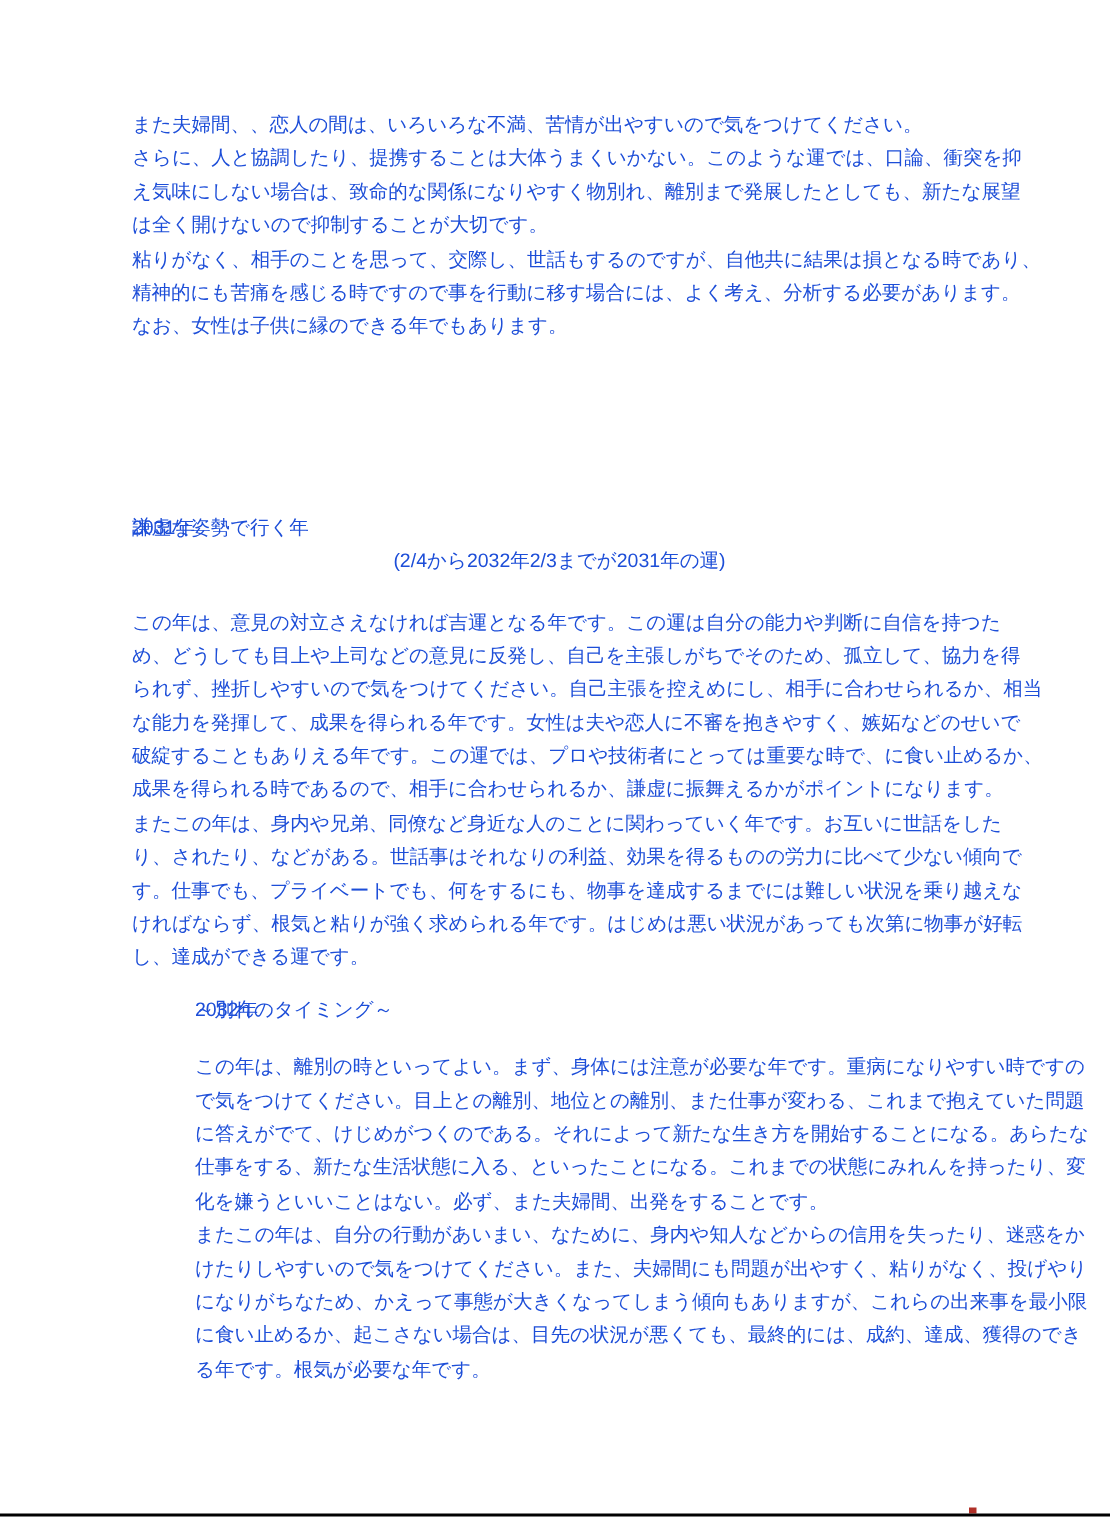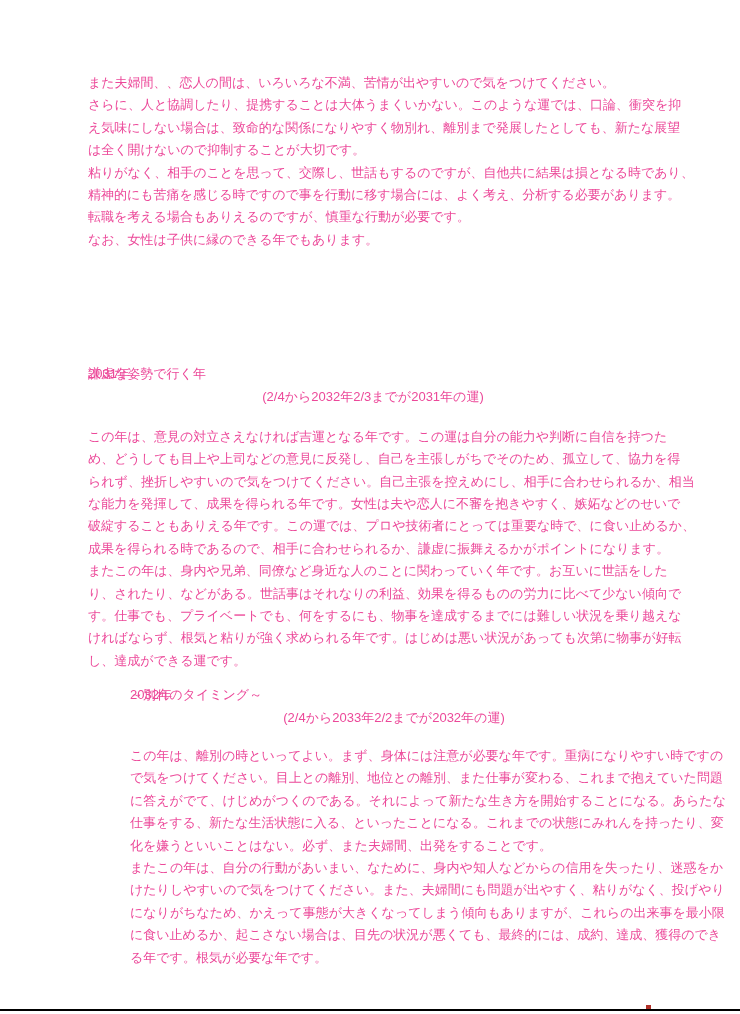--- a/index.html
+++ b/index.html
@@ -9,21 +9,21 @@
     height: 1014px;
     background: #ffffff;
     overflow: hidden;
   }
   .doc {
     position: relative;
     width: 740px;
     height: 1014px;
     background: #ffffff;
     font-family: "Liberation Sans", "DejaVu Sans", sans-serif;
-    color: #ec4899;
+    color: #1d4ed8;
     font-size: 13px;
     line-height: 22.4px;
   }
   .content {
     position: absolute;
     left: 88px;
     top: 0;
     width: 570px;
   }
   .text-block .line {
@@ -81,21 +81,20 @@
 <div class="doc">
   <div class="content">
 
     <div class="text-block intro">
         <div class="line">また夫婦間、、恋人の間は、いろいろな不満、苦情が出やすいので気をつけてください。</div>
         <div class="line">さらに、人と協調したり、提携することは大体うまくいかない。このような運では、口論、衝突を抑</div>
         <div class="line">え気味にしない場合は、致命的な関係になりやすく物別れ、離別まで発展したとしても、新たな展望</div>
         <div class="line">は全く開けないので抑制することが大切です。</div>
         <div class="line">粘りがなく、相手のことを思って、交際し、世話もするのですが、自他共に結果は損となる時であり、</div>
         <div class="line">精神的にも苦痛を感じる時ですので事を行動に移す場合には、よく考え、分析する必要があります。</div>
-        <div class="line">転職を考える場合もありえるのですが、慎重な行動が必要です。</div>
         <div class="line">なお、女性は子供に縁のできる年でもあります。</div>
       </div>
 
     <div class="section section-2031">
       <div class="heading-row">
         <span class="year">2031年</span>
         <span class="title">謙虚な姿勢で行く年</span>
       </div>
       <div class="subtitle">(2/4から2032年2/3までが2031年の運)</div>
       <div class="text-block section-body">
@@ -111,21 +110,20 @@
           <div class="line">ければならず、根気と粘りが強く求められる年です。はじめは悪い状況があっても次第に物事が好転</div>
           <div class="line">し、達成ができる運です。</div>
         </div>
     </div>
 
     <div class="section section-2032">
       <div class="heading-row">
         <span class="year">2032年</span>
         <span class="title">～別れのタイミング～</span>
       </div>
-      <div class="subtitle">(2/4から2033年2/2までが2032年の運)</div>
       <div class="text-block section-body">
           <div class="line">この年は、離別の時といってよい。まず、身体には注意が必要な年です。重病になりやすい時ですの</div>
           <div class="line">で気をつけてください。目上との離別、地位との離別、また仕事が変わる、これまで抱えていた問題</div>
           <div class="line">に答えがでて、けじめがつくのである。それによって新たな生き方を開始することになる。あらたな</div>
           <div class="line">仕事をする、新たな生活状態に入る、といったことになる。これまでの状態にみれんを持ったり、変</div>
           <div class="line">化を嫌うといいことはない。必ず、また夫婦間、出発をすることです。</div>
           <div class="line">またこの年は、自分の行動があいまい、なために、身内や知人などからの信用を失ったり、迷惑をか</div>
           <div class="line">けたりしやすいので気をつけてください。また、夫婦間にも問題が出やすく、粘りがなく、投げやり</div>
           <div class="line">になりがちなため、かえって事態が大きくなってしまう傾向もありますが、これらの出来事を最小限</div>
           <div class="line">に食い止めるか、起こさない場合は、目先の状況が悪くても、最終的には、成約、達成、獲得のでき</div>

